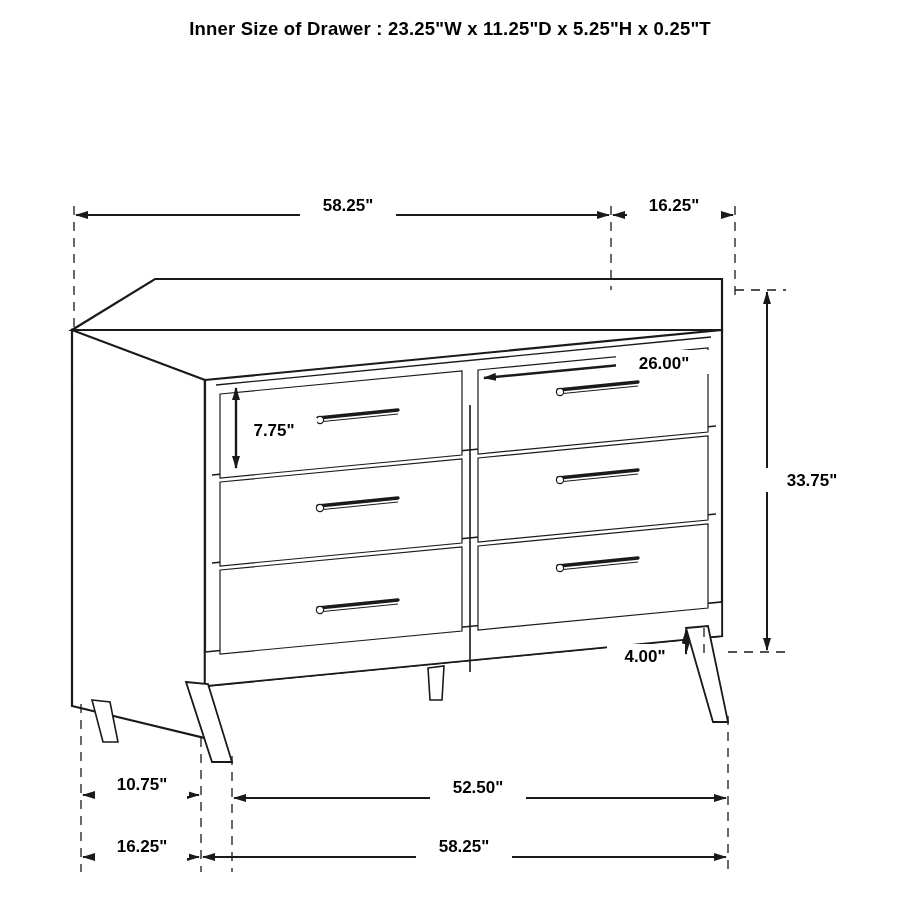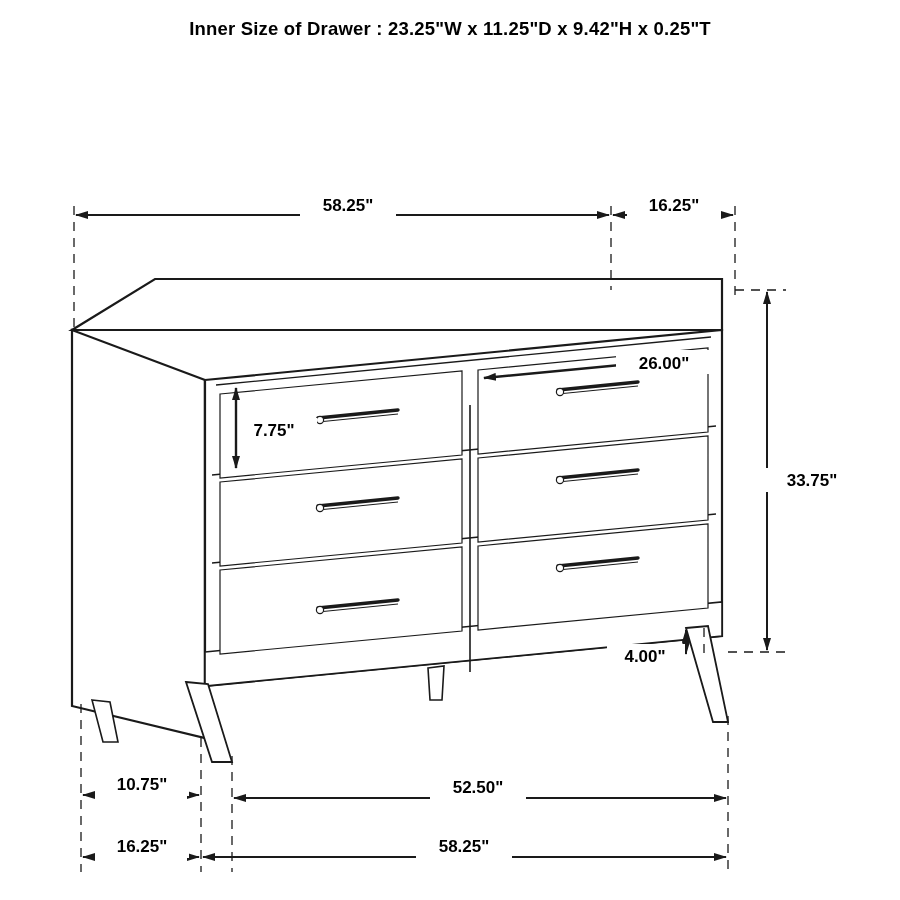--- a/index.html
+++ b/index.html
@@ -40,21 +40,21 @@
     font-size: 17px;
     font-weight: bold;
     fill: #000;
   }
 </style>
 </head>
 <body>
 
 <div id="stage">
 
-  <div id="title">Inner Size of Drawer : 23.25"W x 11.25"D x 9.42"H x 0.25"T</div>
+  <div id="title">Inner Size of Drawer : 23.25"W x 11.25"D x 5.25"H x 0.25"T</div>
 
   <svg id="drawing" width="900" height="900" viewBox="0 0 900 900">
     <defs>
       <marker id="arrowEnd" markerWidth="10" markerHeight="10" refX="9" refY="3.2" orient="auto" markerUnits="userSpaceOnUse">
         <path d="M0,0 L10,3.2 L0,6.4 z" fill="#1a1a1a"></path>
       </marker>
       <marker id="arrowStart" markerWidth="10" markerHeight="10" refX="1" refY="3.2" orient="auto" markerUnits="userSpaceOnUse">
         <path d="M10,0 L0,3.2 L10,6.4 z" fill="#1a1a1a"></path>
       </marker>
       <marker id="arrowEndBig" markerWidth="13" markerHeight="12" refX="12" refY="4" orient="auto" markerUnits="userSpaceOnUse">

